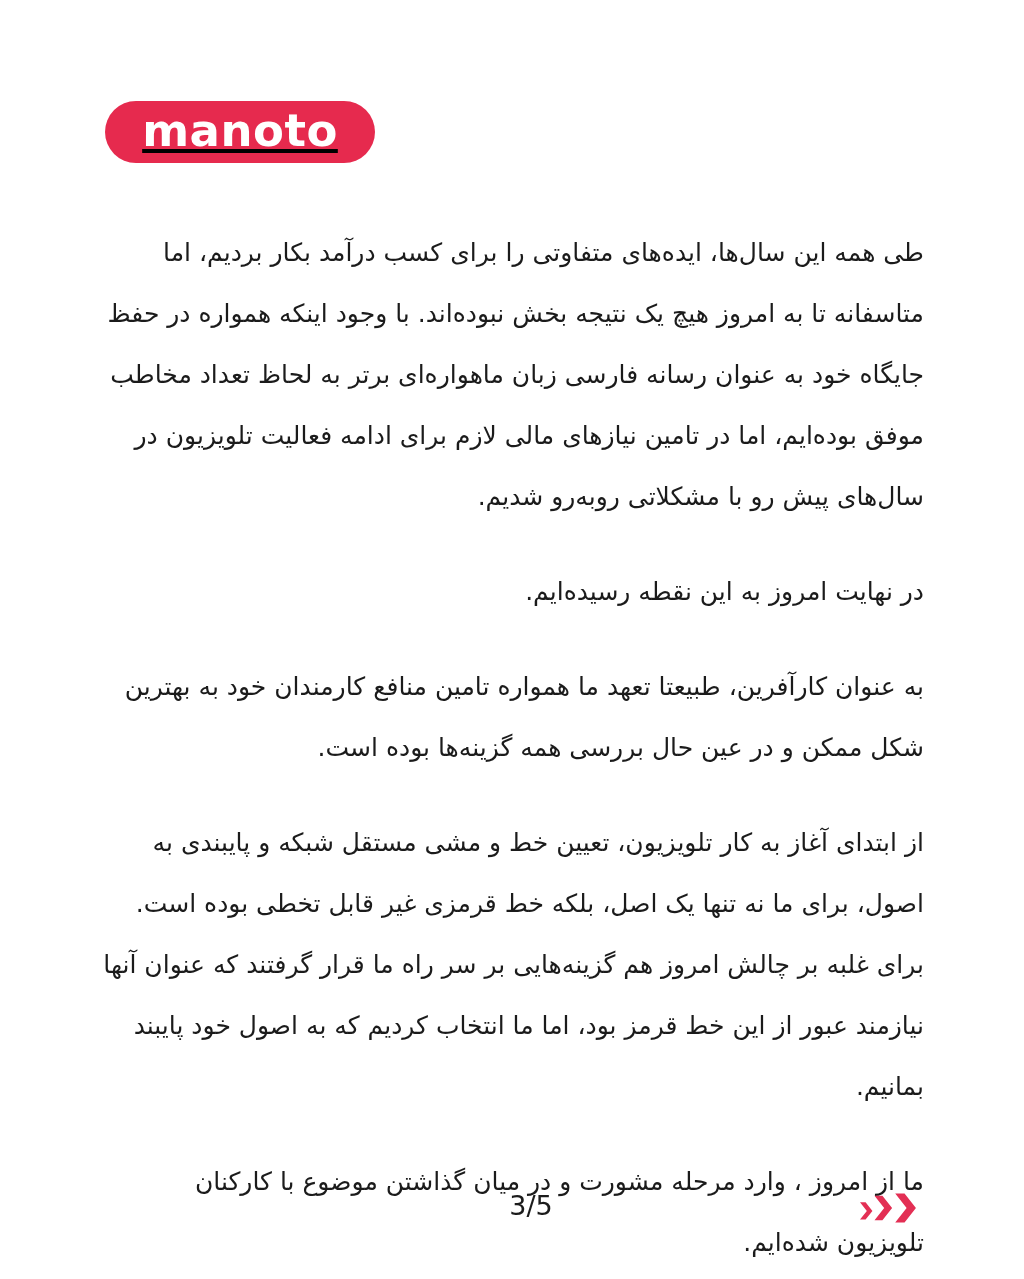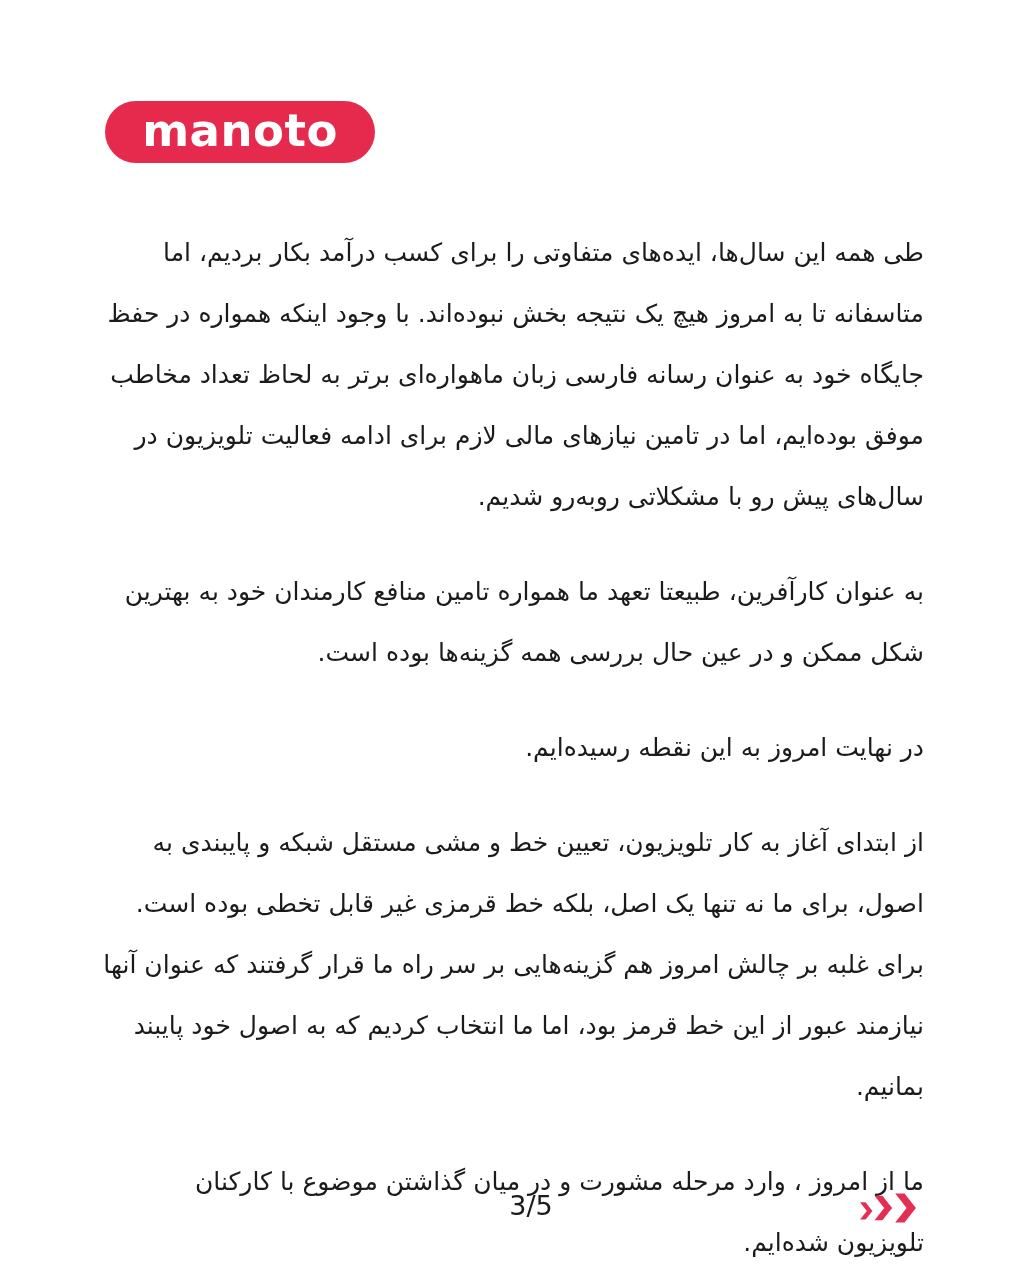--- a/index.html
+++ b/index.html
@@ -19,20 +19,21 @@
     position: absolute;
     left: 105px;
     top: 101px;
     width: 270px;
     height: 62px;
     background: #e62a4e;
     border-radius: 32px;
     display: flex;
     align-items: center;
     justify-content: center;
+    text-decoration: underline;
   }
   .logo-text {
     color: #ffffff;
     font-size: 45px;
     font-weight: 700;
     line-height: 1;
     letter-spacing: 0.5px;
     padding-bottom: 4px;
     font-family: "DejaVu Sans", sans-serif;
   }
@@ -82,22 +83,22 @@
 <body>
 
 <div class="page">
 
   <div class="logo">
     <span class="logo-text">manoto</span>
   </div>
 
   <div class="content" dir="rtl" lang="fa">
     <p>طی همه این سال‌ها، ایده‌های متفاوتی را برای کسب درآمد بکار بردیم، اما متاسفانه تا به امروز هیچ یک نتیجه بخش نبوده‌اند. با وجود اینکه همواره در حفظ جایگاه خود به عنوان رسانه فارسی زبان ماهواره‌ای برتر به لحاظ تعداد مخاطب موفق بوده‌ایم، اما در تامین نیازهای مالی لازم برای ادامه فعالیت تلویزیون در سال‌های پیش رو با مشکلاتی روبه‌رو شدیم.</p>
+    <p>در نهایت امروز به این نقطه رسیده‌ایم.</p>
     <p>به عنوان کارآفرین، طبیعتا تعهد ما همواره تامین منافع کارمندان خود به بهترین شکل ممکن و در عین حال بررسی همه گزینه‌ها بوده است.</p>
-    <p>در نهایت امروز به این نقطه رسیده‌ایم.</p>
     <p>از ابتدای آغاز به کار تلویزیون، تعیین خط و مشی مستقل شبکه و پایبندی به اصول، برای ما نه تنها یک اصل، بلکه خط قرمزی غیر قابل تخطی بوده است. برای غلبه بر چالش امروز هم گزینه‌هایی بر سر راه ما قرار گرفتند که عنوان آنها نیازمند عبور از این خط قرمز بود، اما ما انتخاب کردیم که به اصول خود پایبند بمانیم.</p>
     <p class="tight">ما از امروز ، وارد مرحله مشورت و در میان گذاشتن موضوع با کارکنان تلویزیون شده‌ایم.</p>
   </div>
 
   <div class="footer-pagenum">3/5</div>
 
   <div class="footer-chevrons">
     <svg viewBox="0 0 56 28" xmlns="http://www.w3.org/2000/svg" aria-hidden="true">
       <g transform="translate(0,8.4) scale(0.6)" fill="#e32f54">
         <path d="M0,0 L9,0 L20,14 L9,28 L0,28 L11,14 Z"></path>

